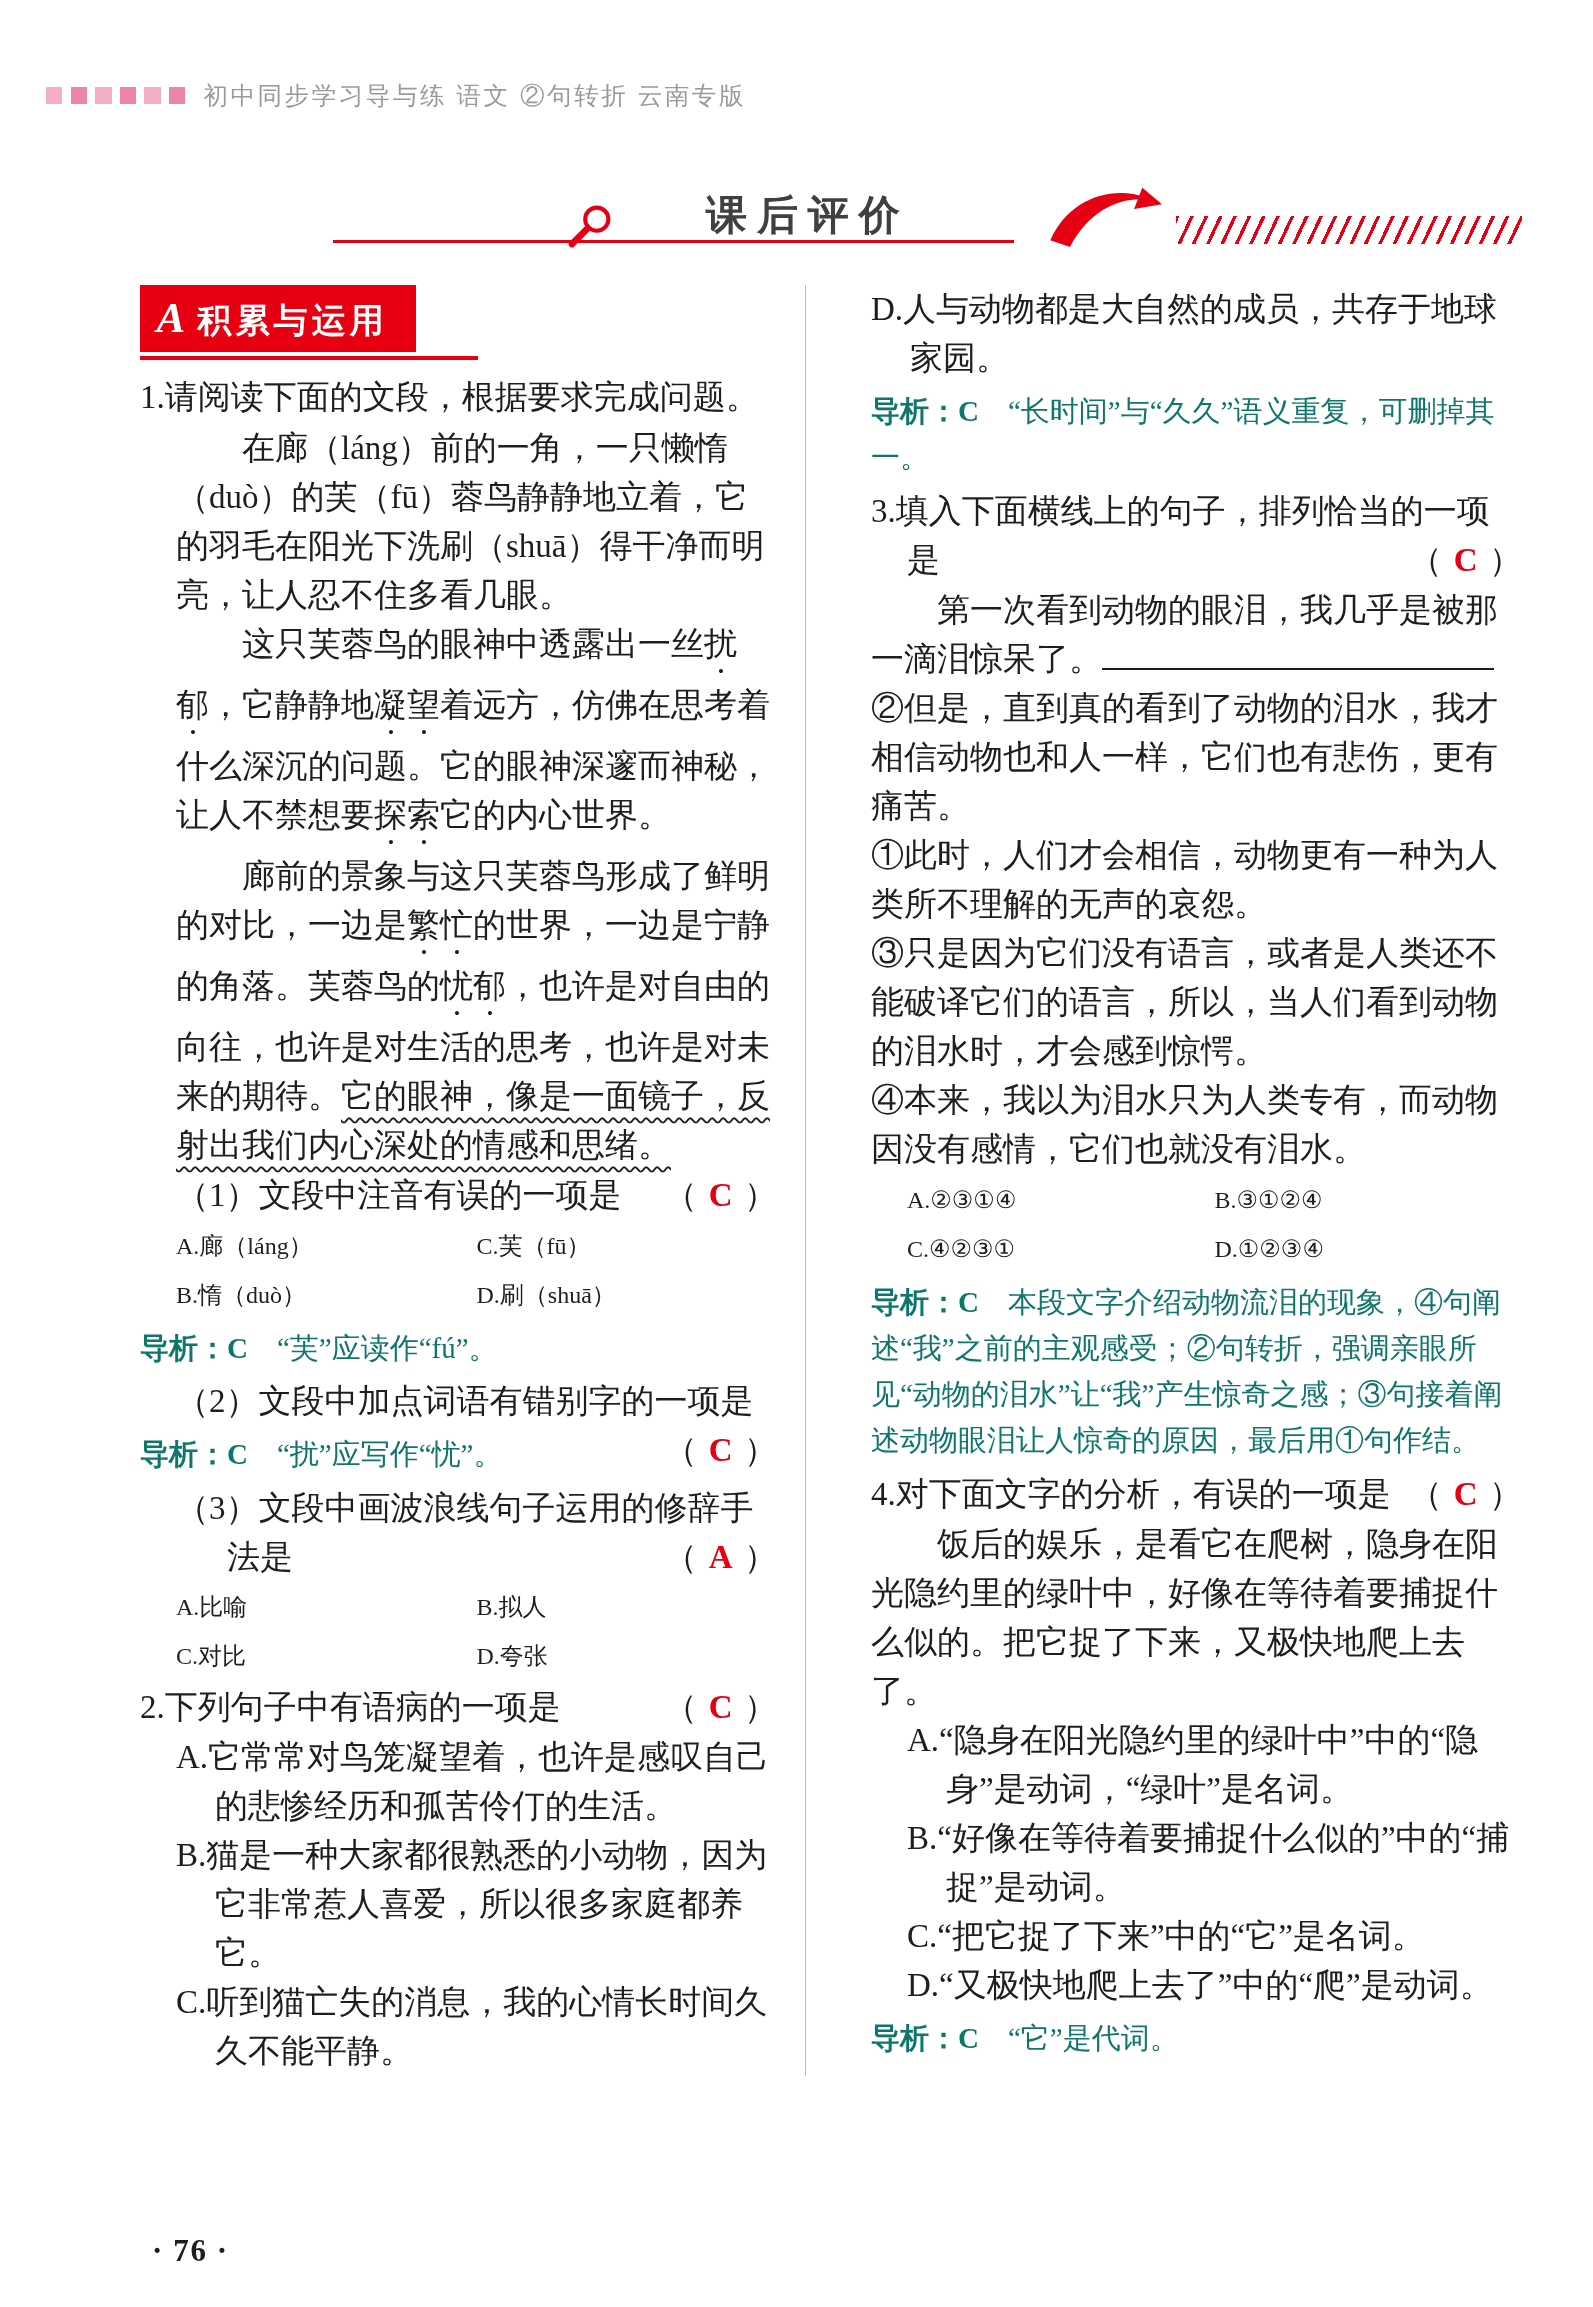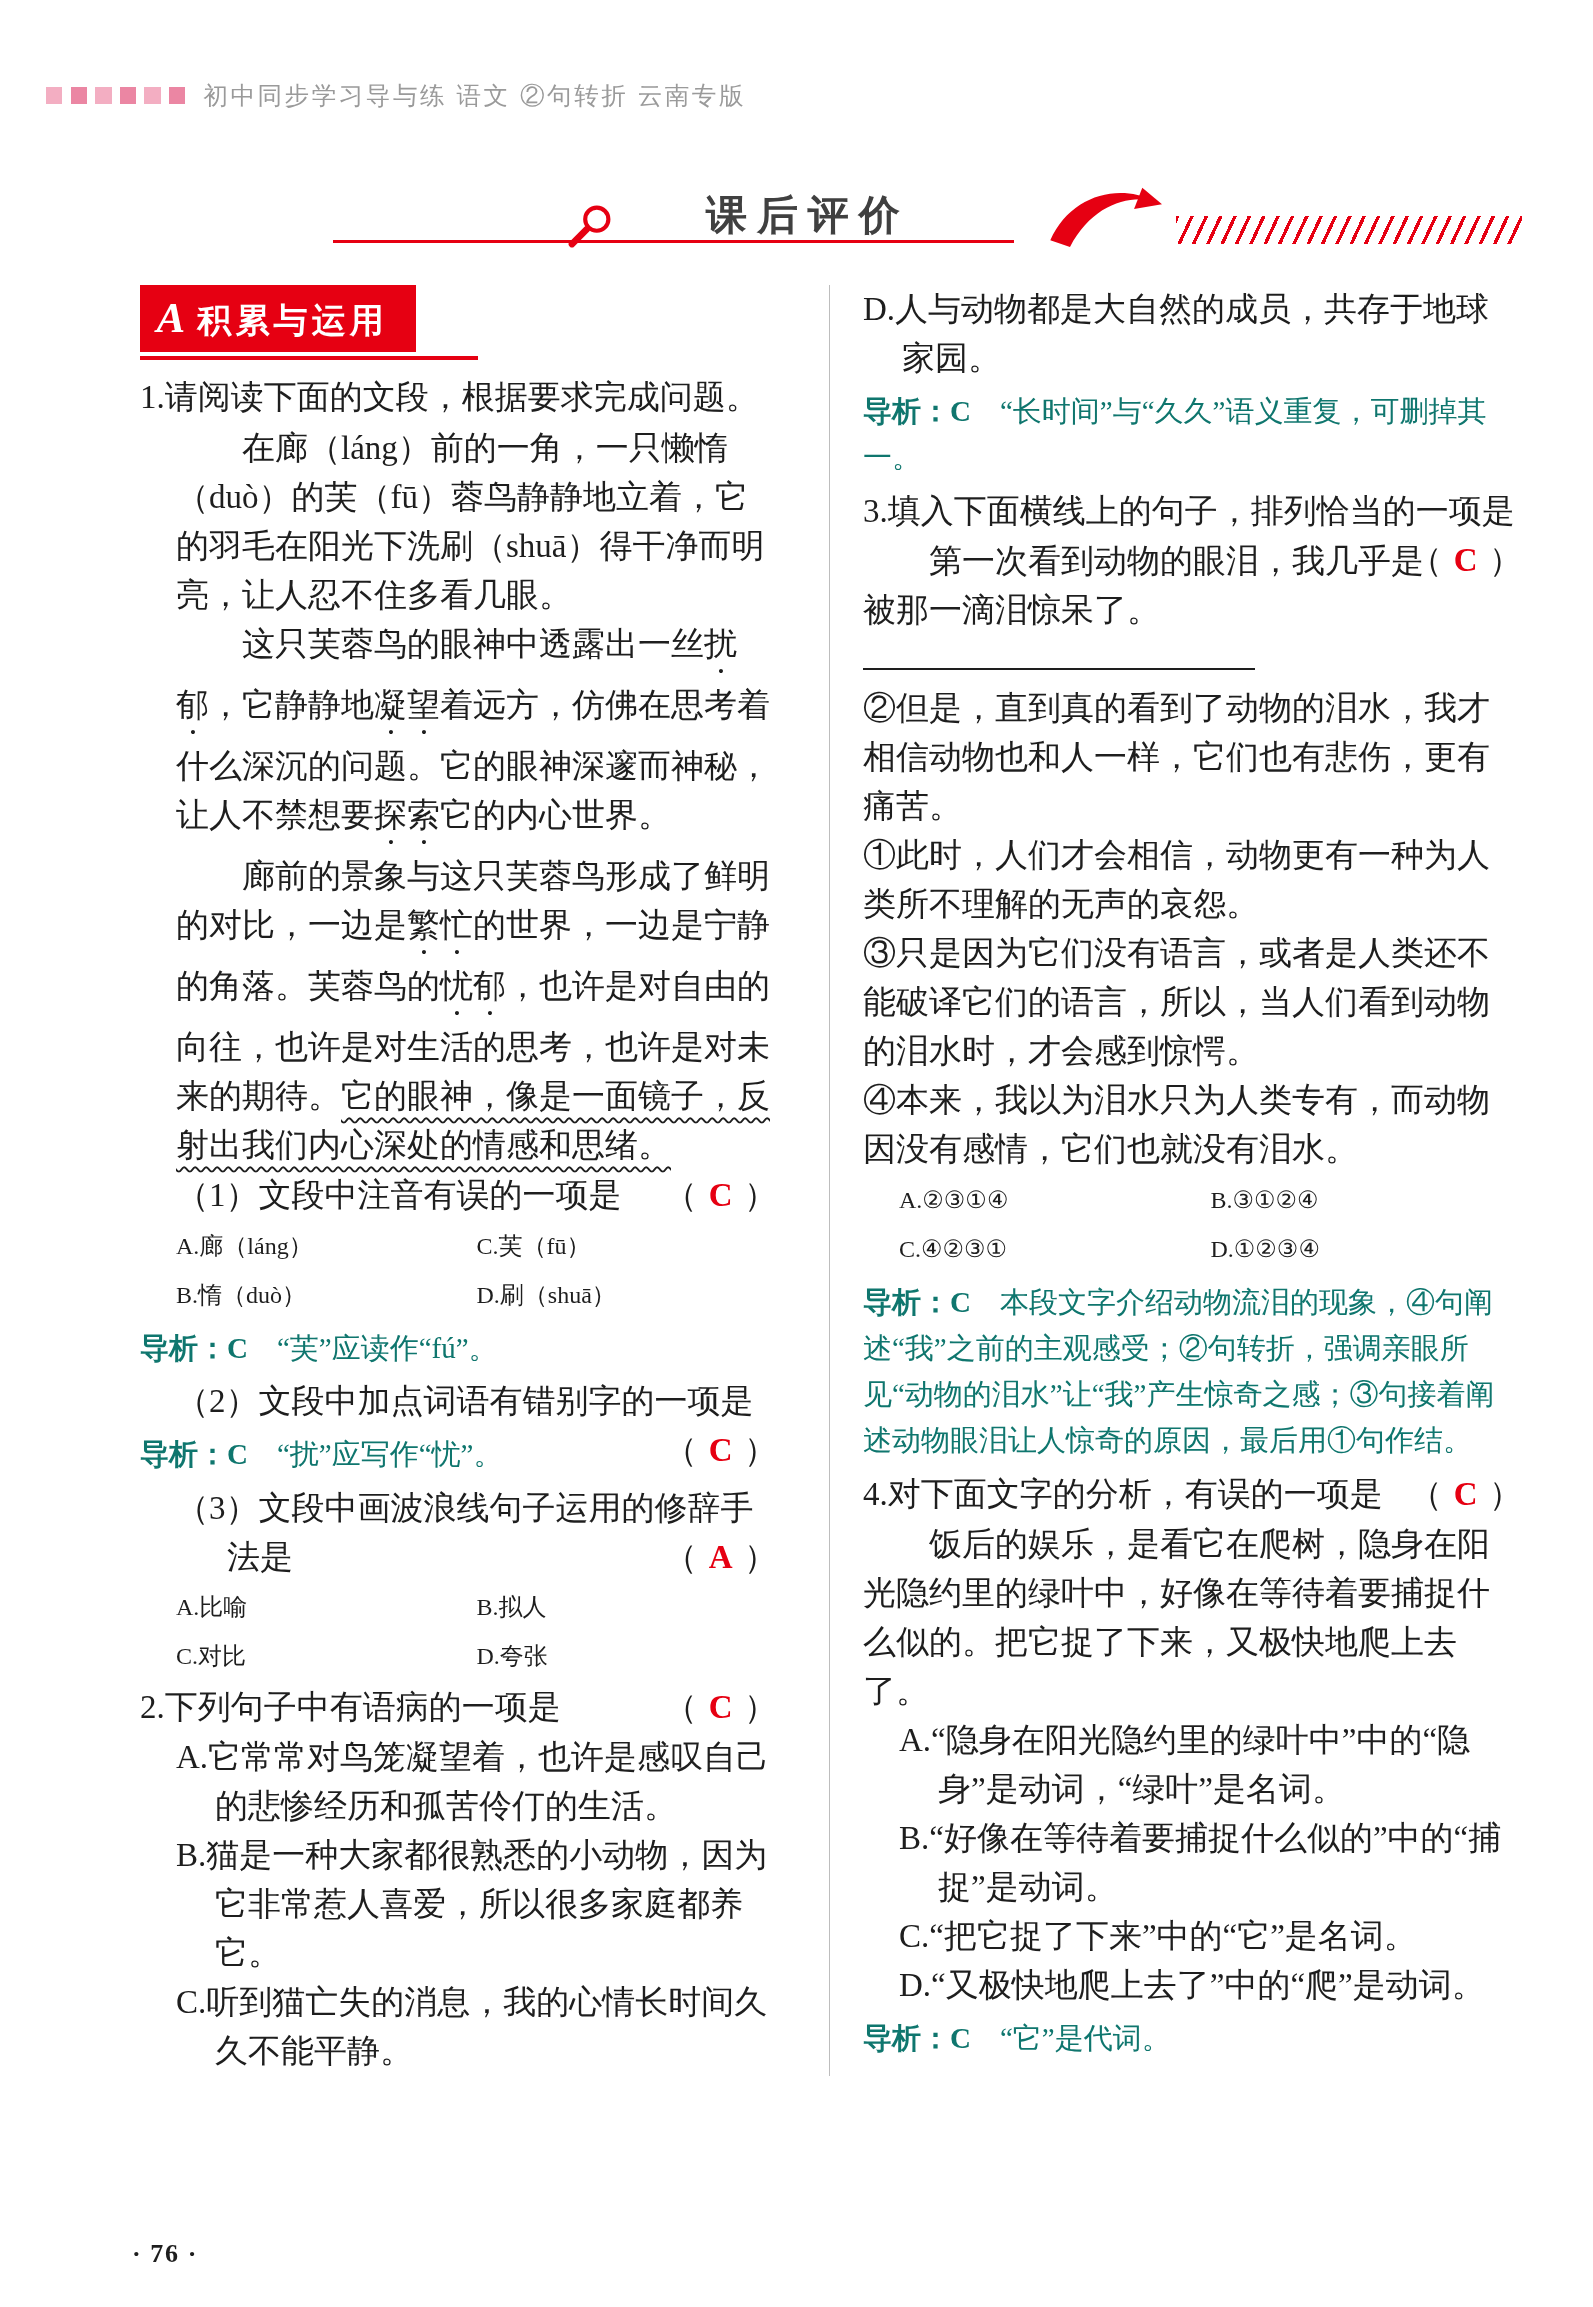--- a/index.html
+++ b/index.html
@@ -31,21 +31,21 @@
   
   .section-head { margin-bottom:13px; }
   .sec-badge { display:inline-block; background:#e60012; color:#fff; padding:6.6px 28px 8.2px 16.4px;
     font-family:"Liberation Sans", sans-serif; font-weight:bold; font-size:34px; letter-spacing:4.1px; line-height:1.2; }
   .sec-letter { font-family:"Liberation Serif", serif; font-style:italic; font-size:43px; margin-right:8.2px; }
   .sec-underline { display:block; width:338px; height:4.1px; background:#e60012; margin-top:4.1px; }
 
   
   .columns { display:flex; align-items:stretch; }
   .col-left { width:665px; flex:0 0 665px; padding-right:28px; }
-  .col-right { flex:1; border-left:1.6px solid #bdbdbd; padding-left:33px;margin-left:24px; }
+  .col-right { flex:1; border-left:1.6px solid #bdbdbd; padding-left:65px; }
   p { font-size:33px; line-height:49px; }
 
   .stem { margin:1.6px 0; }
   .hang-num { padding-left:36px; text-indent:-36px; }
   .hang-sub { margin-left:36px; padding-left:51px; text-indent:-51px; }
   .passage { margin-left:36px; text-indent:2em; }
   .passage-r { text-indent:2em; }
   .intro { text-indent:2em; }
   .sent { }
   .indent44 { margin-left:36px; }
@@ -67,21 +67,21 @@
   
   .em-dot {
     -webkit-text-emphasis:filled dot #1e1e1e; text-emphasis:filled dot #1e1e1e;
     -webkit-text-emphasis-position:under right; text-emphasis-position:under right;
   }
   
   .em-wavy { text-decoration:underline wavy #1e1e1e; text-decoration-thickness:1.6px; text-underline-offset:9.9px; }
   
   .blank { display:inline-block; width:392px; height:0.85em; border-bottom:2.5px solid #1e1e1e; vertical-align:baseline; }
 
-  .page-footer { position:absolute; left:132px; bottom:38px; font-weight:bold; font-size:26px; letter-spacing:1.6px; }
+  .page-footer { position:absolute; left:152px; bottom:38px; font-weight:bold; font-size:31px; letter-spacing:1.6px; }
 </style>
 </head>
 <body>
 
 <div class="page">
 
   <header class="page-header">
     <span class="deco-squares">
       <i class="sq a"></i>
         <i class="sq b"></i>

